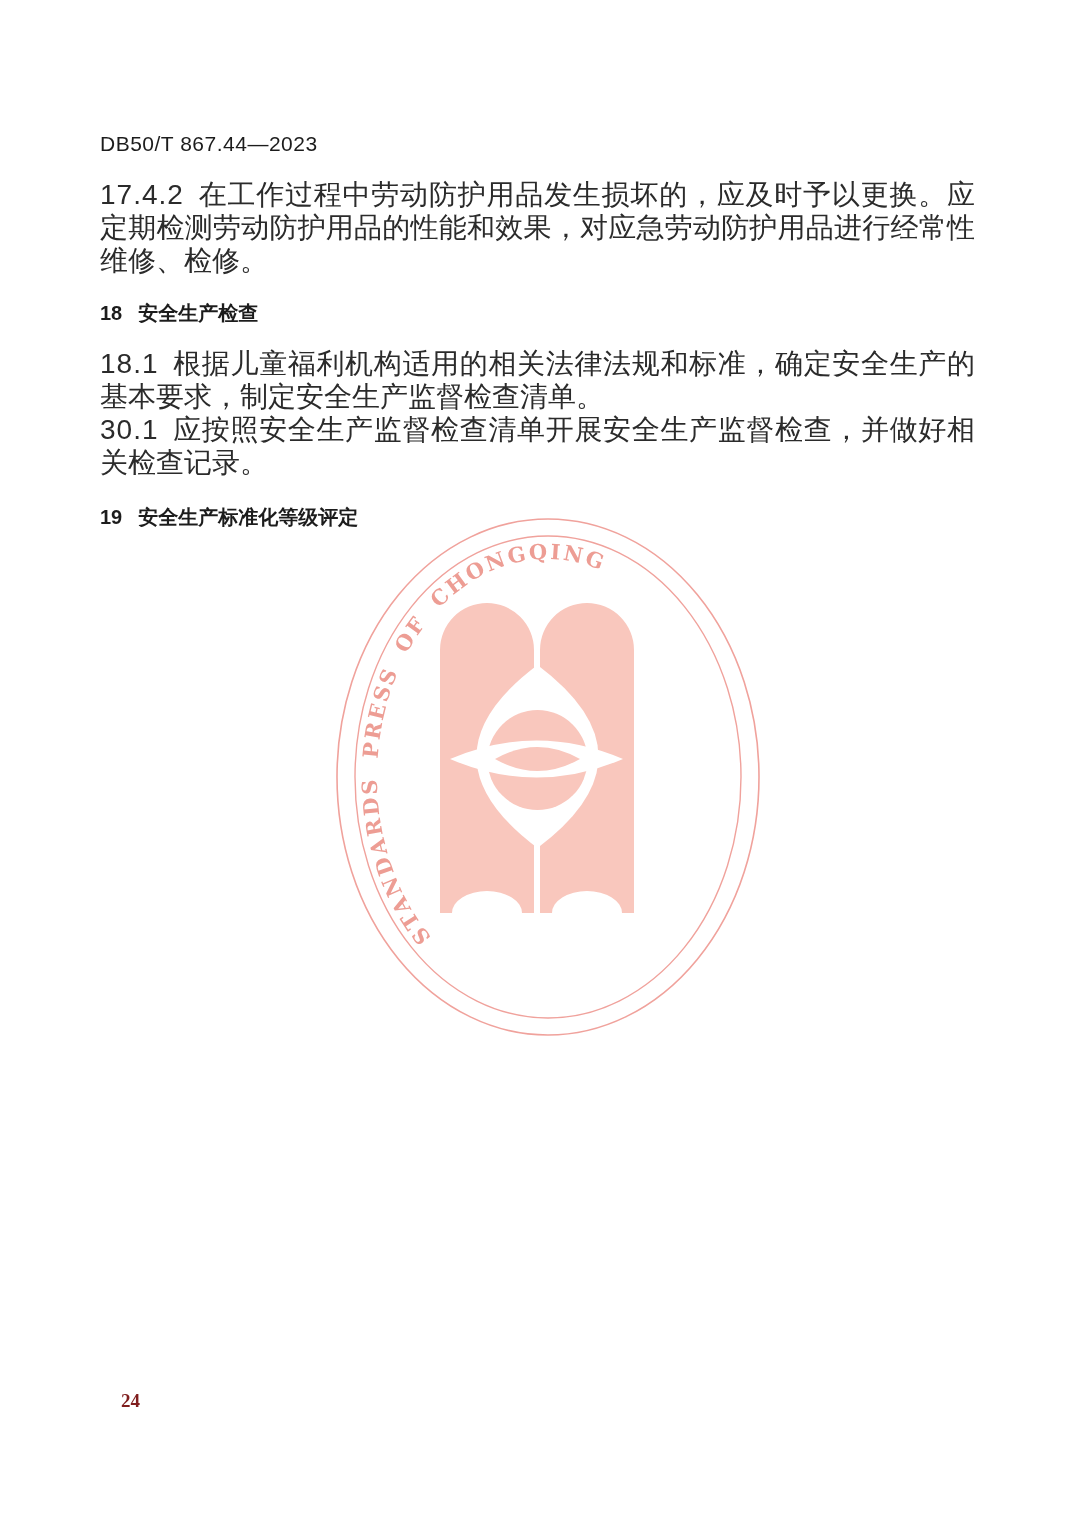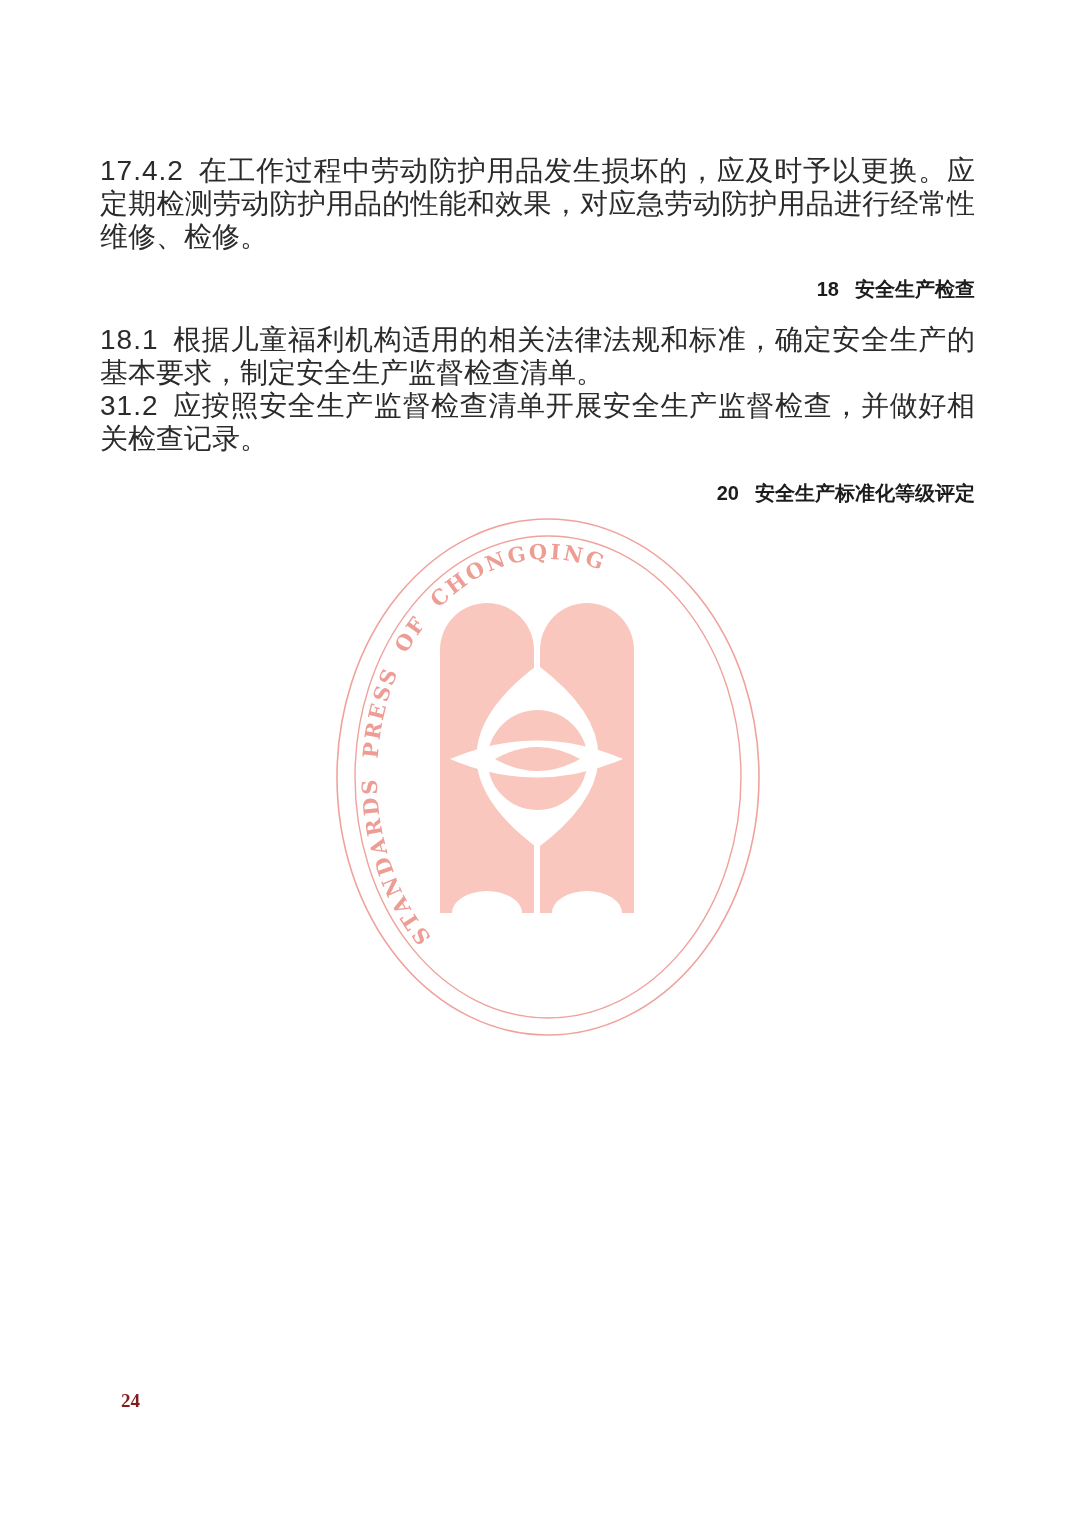--- a/index.html
+++ b/index.html
@@ -25,21 +25,20 @@
     text-justify:inter-ideograph;
   }
   .clause-num {
     font-family:"Liberation Sans","DejaVu Sans",sans-serif;
     letter-spacing:1px; margin-right:14px;
   }
   .heading {
     font-family:"Liberation Sans","DejaVu Sans",sans-serif;
     font-weight:bold; font-size:20px; line-height:28px;
     color:#1c1c1c;
-    text-align:right;
   }
   .heading .clause-num { margin-right:16px; letter-spacing:0; }
   .indent { text-indent:2em; }
   .p-17   { margin-top:22px; }
   .h-18   { margin-top:22px; }
   .p-18-1 { margin-top:20px; }
   .p-18-2 { margin-top:0; }
   .h-19   { margin-top:24px; }
   .p-19   { margin-top:26px; }
   .p-final{ margin-top:24px; }
@@ -77,30 +76,31 @@
       <path d="M 100,310 L 100,47 A 47,47 0 0 1 194,47 L 194,310 L 182,310 A 35,22 0 0 0 112,310 Z" fill="#f9c7bd"></path>
       <path d="M 97.5,62 Q 219.5,153.5 97.5,245 Q -24.5,153.5 97.5,62 Z" fill="#ffffff"></path>
       <circle cx="97.5" cy="157" r="50" fill="#f9c7bd"></circle>
       <path d="M 10,156 Q 96.5,119 183,156 Q 96.5,193 10,156 Z" fill="#ffffff"></path>
       <path d="M 55,156 Q 97.5,132 140,156 Q 97.5,180 55,156 Z" fill="#f9c7bd"></path>
     </g>
   </svg>
 
   <div class="content">
 
+    <div class="doc-header">DB50/T 867.44—2023</div>
 
     <div class="para p-17"><span class="clause-num">17.4.2</span><span>在工作过程中劳动防护用品发生损坏的，应及时予以更换。应定期检测劳动防护用品的性能和效果，对应急劳动防护用品进行经常性维修、检修。</span></div>
 
     <div class="heading h-18"><span class="clause-num">18</span><span>安全生产检查</span></div>
 
     <div class="para p-18-1"><span class="clause-num">18.1</span><span>根据儿童福利机构适用的相关法律法规和标准，确定安全生产的基本要求，制定安全生产监督检查清单。</span></div>
 
-    <div class="para p-18-2"><span class="clause-num">31.2</span><span>应按照安全生产监督检查清单开展安全生产监督检查，并做好相关检查记录。</span></div>
+    <div class="para p-18-2"><span class="clause-num">30.1</span><span>应按照安全生产监督检查清单开展安全生产监督检查，并做好相关检查记录。</span></div>
 
-    <div class="heading h-19"><span class="clause-num">20</span><span>安全生产标准化等级评定</span></div>
+    <div class="heading h-19"><span class="clause-num">19</span><span>安全生产标准化等级评定</span></div>
 
 
 
   </div>
 
   <div class="page-num">24</div>
 
 </div>
 
 </body></html>

